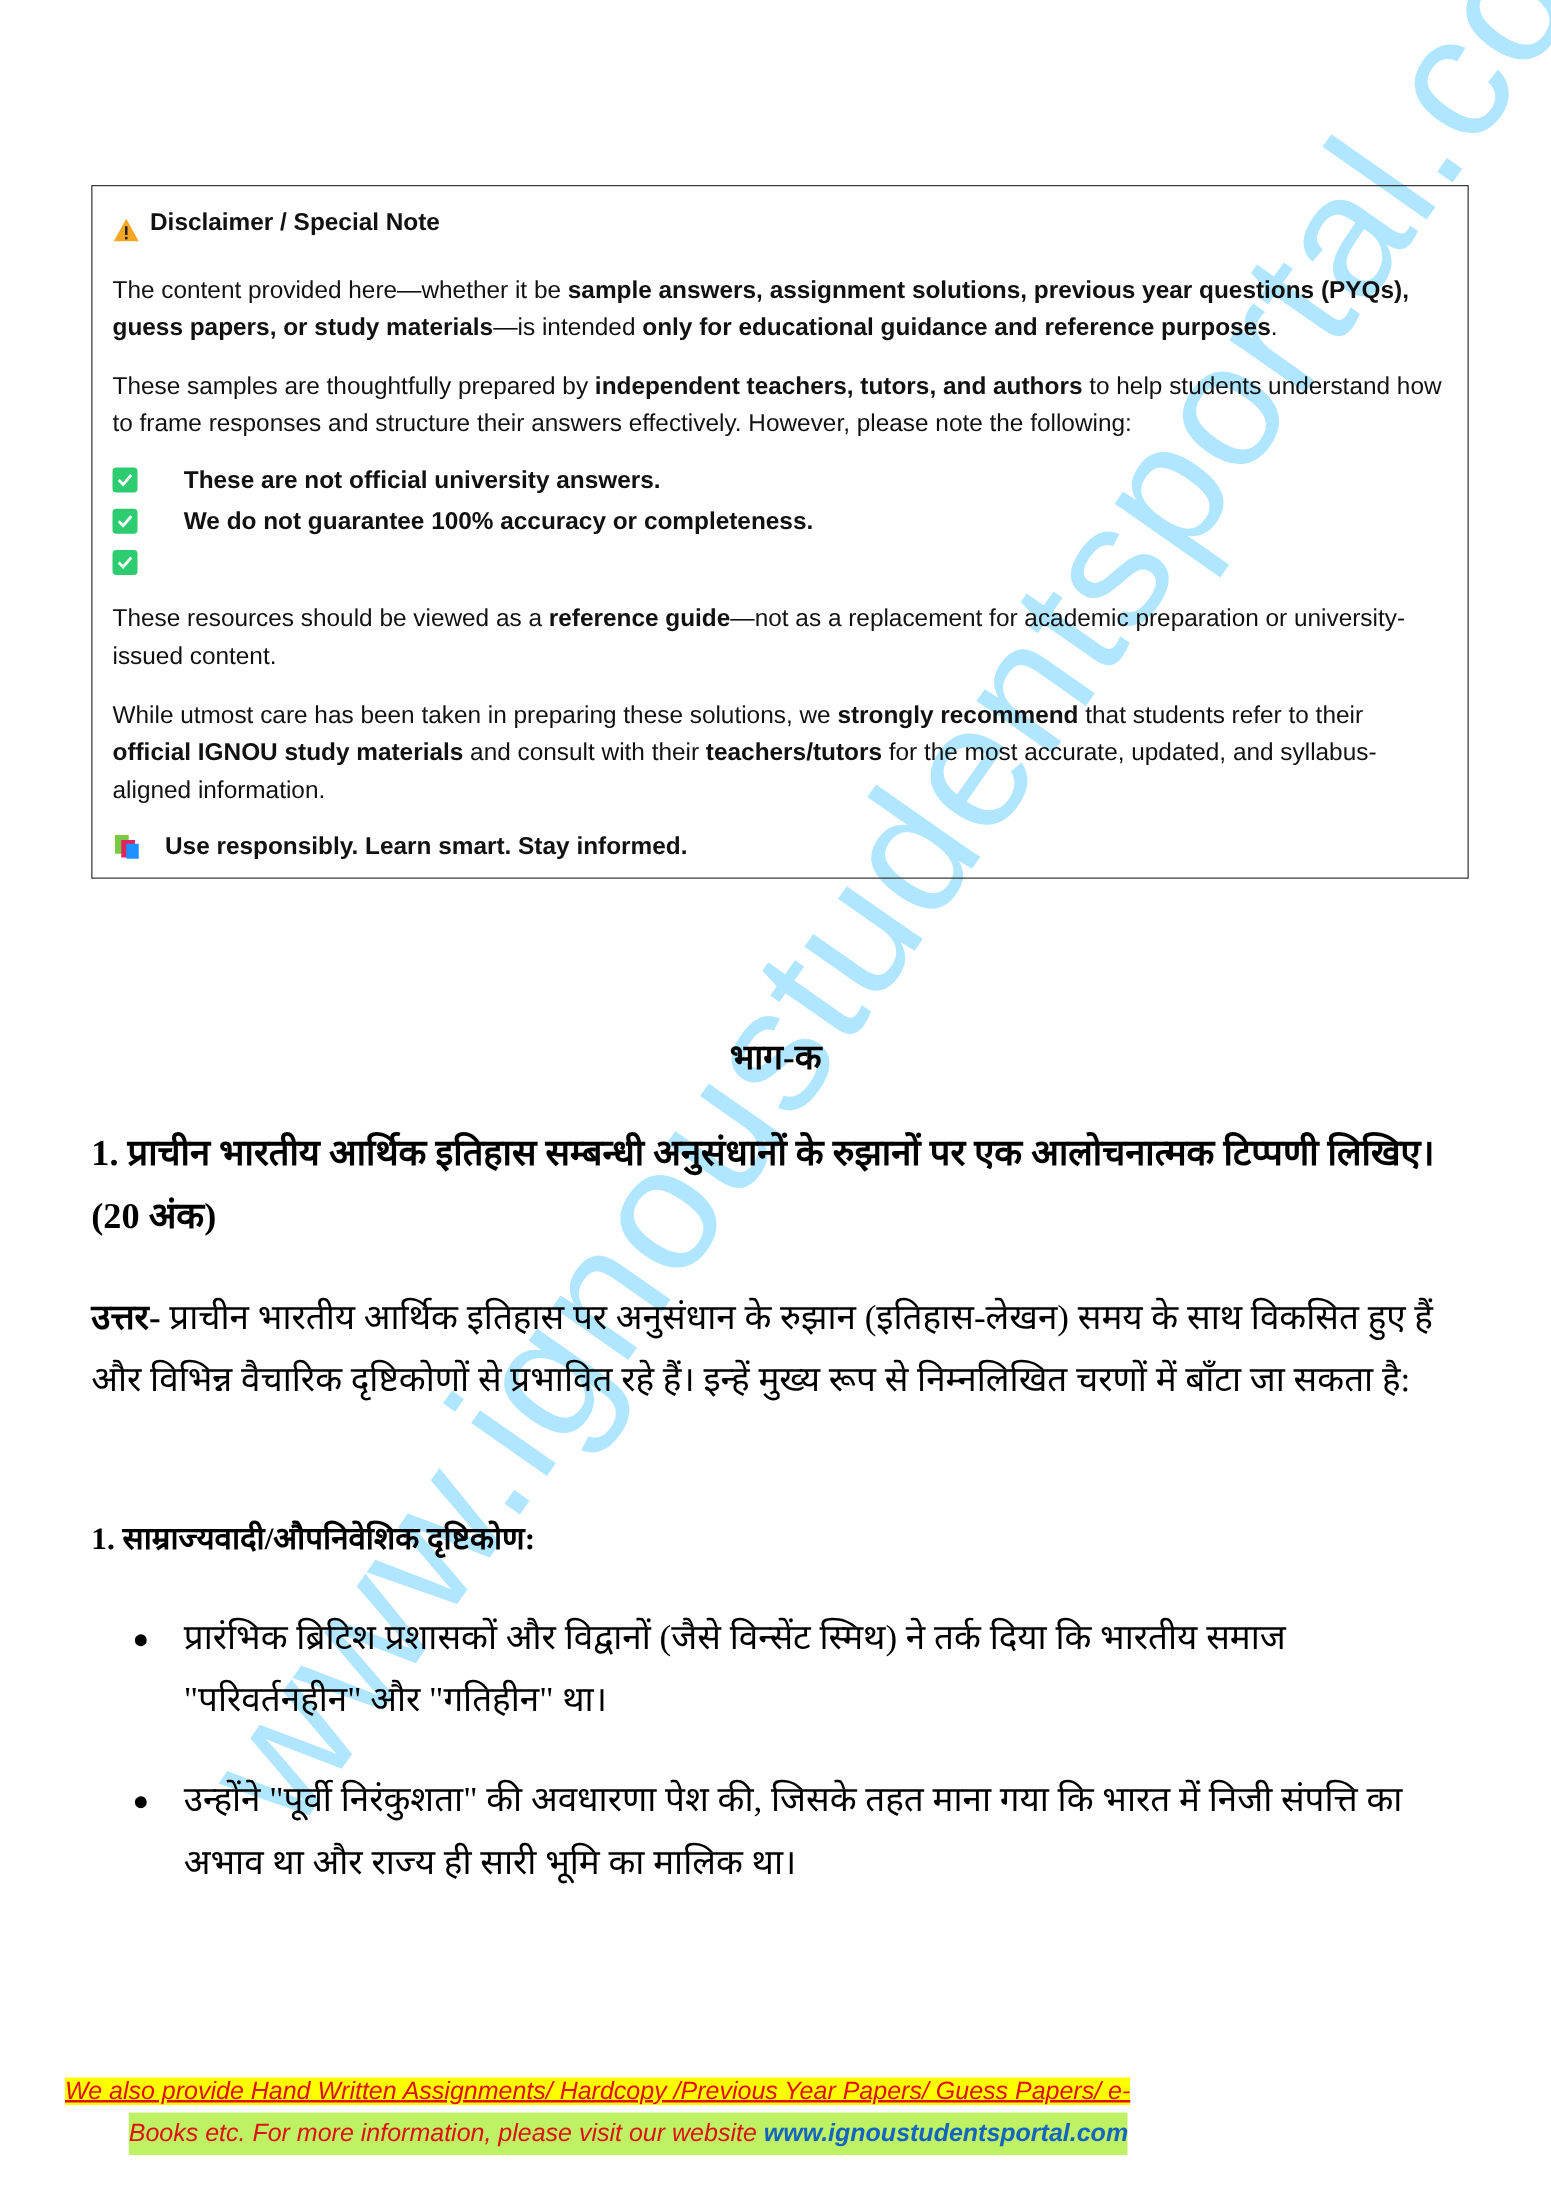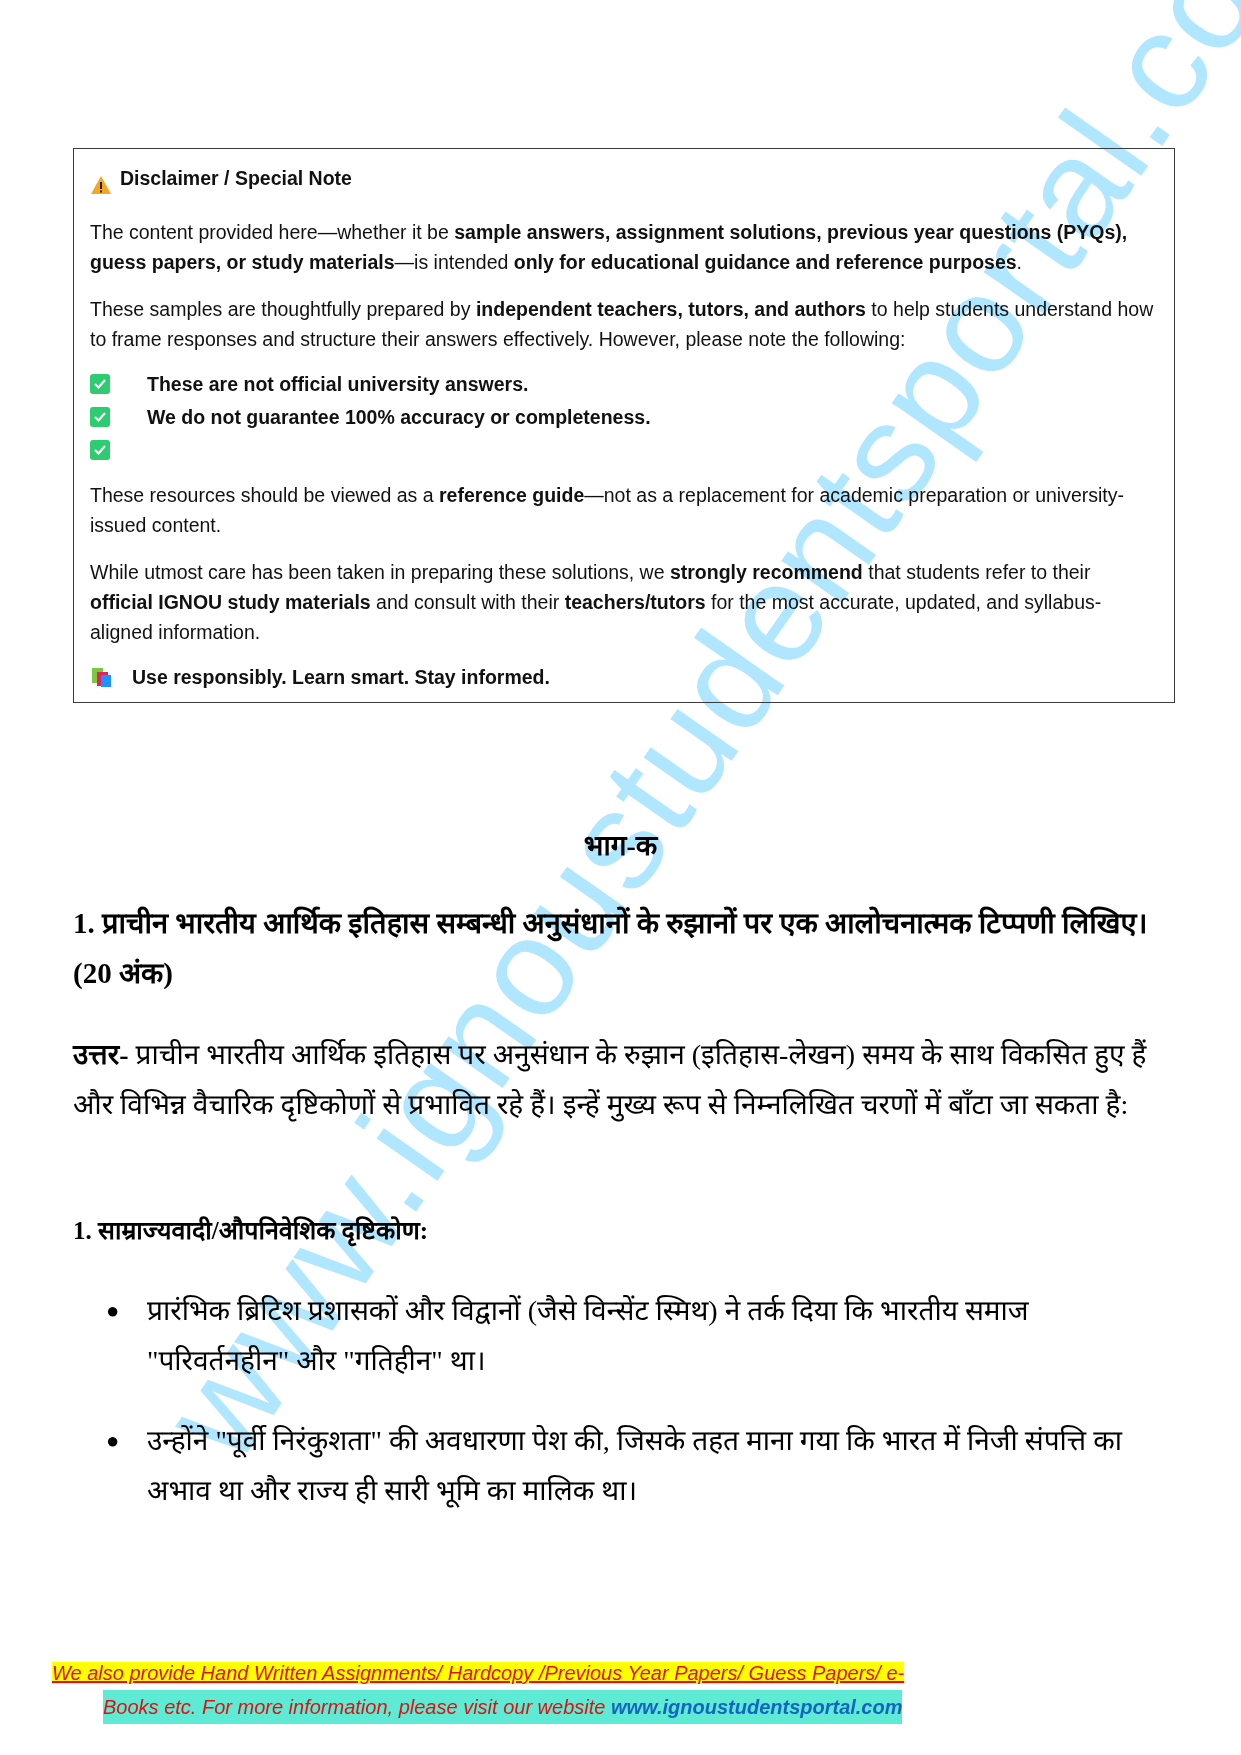--- a/index.html
+++ b/index.html
@@ -57,21 +57,21 @@
       white-space: nowrap; pointer-events: none;
       left: 130px; top: 1395px; letter-spacing: 2px;
     }
 
     .promo {
       position: absolute; left: 52px; top: 1656px; width: 1120px;
       font-family: "Liberation Sans", sans-serif; font-style: italic;
       font-size: 20px; line-height: 34px; color: #e01010;
     }
     .promo .line1 { background: #ffff00; text-decoration: underline; display: inline; }
-    .promo .line2 { background: #5eead4; display: inline-block; margin-left: 51px; }
+    .promo .line2 { background: #bef264; display: inline-block; margin-left: 51px; }
     .promo .site { color: #1565c0; font-weight: bold; }
   </style>
 </head>
 <body>
 
 <div class="watermark">www.ignoustudentsportal.com</div>
 
 <div class="disclaimer">
   <div class="title-row">
     <span class="warn-icon">

